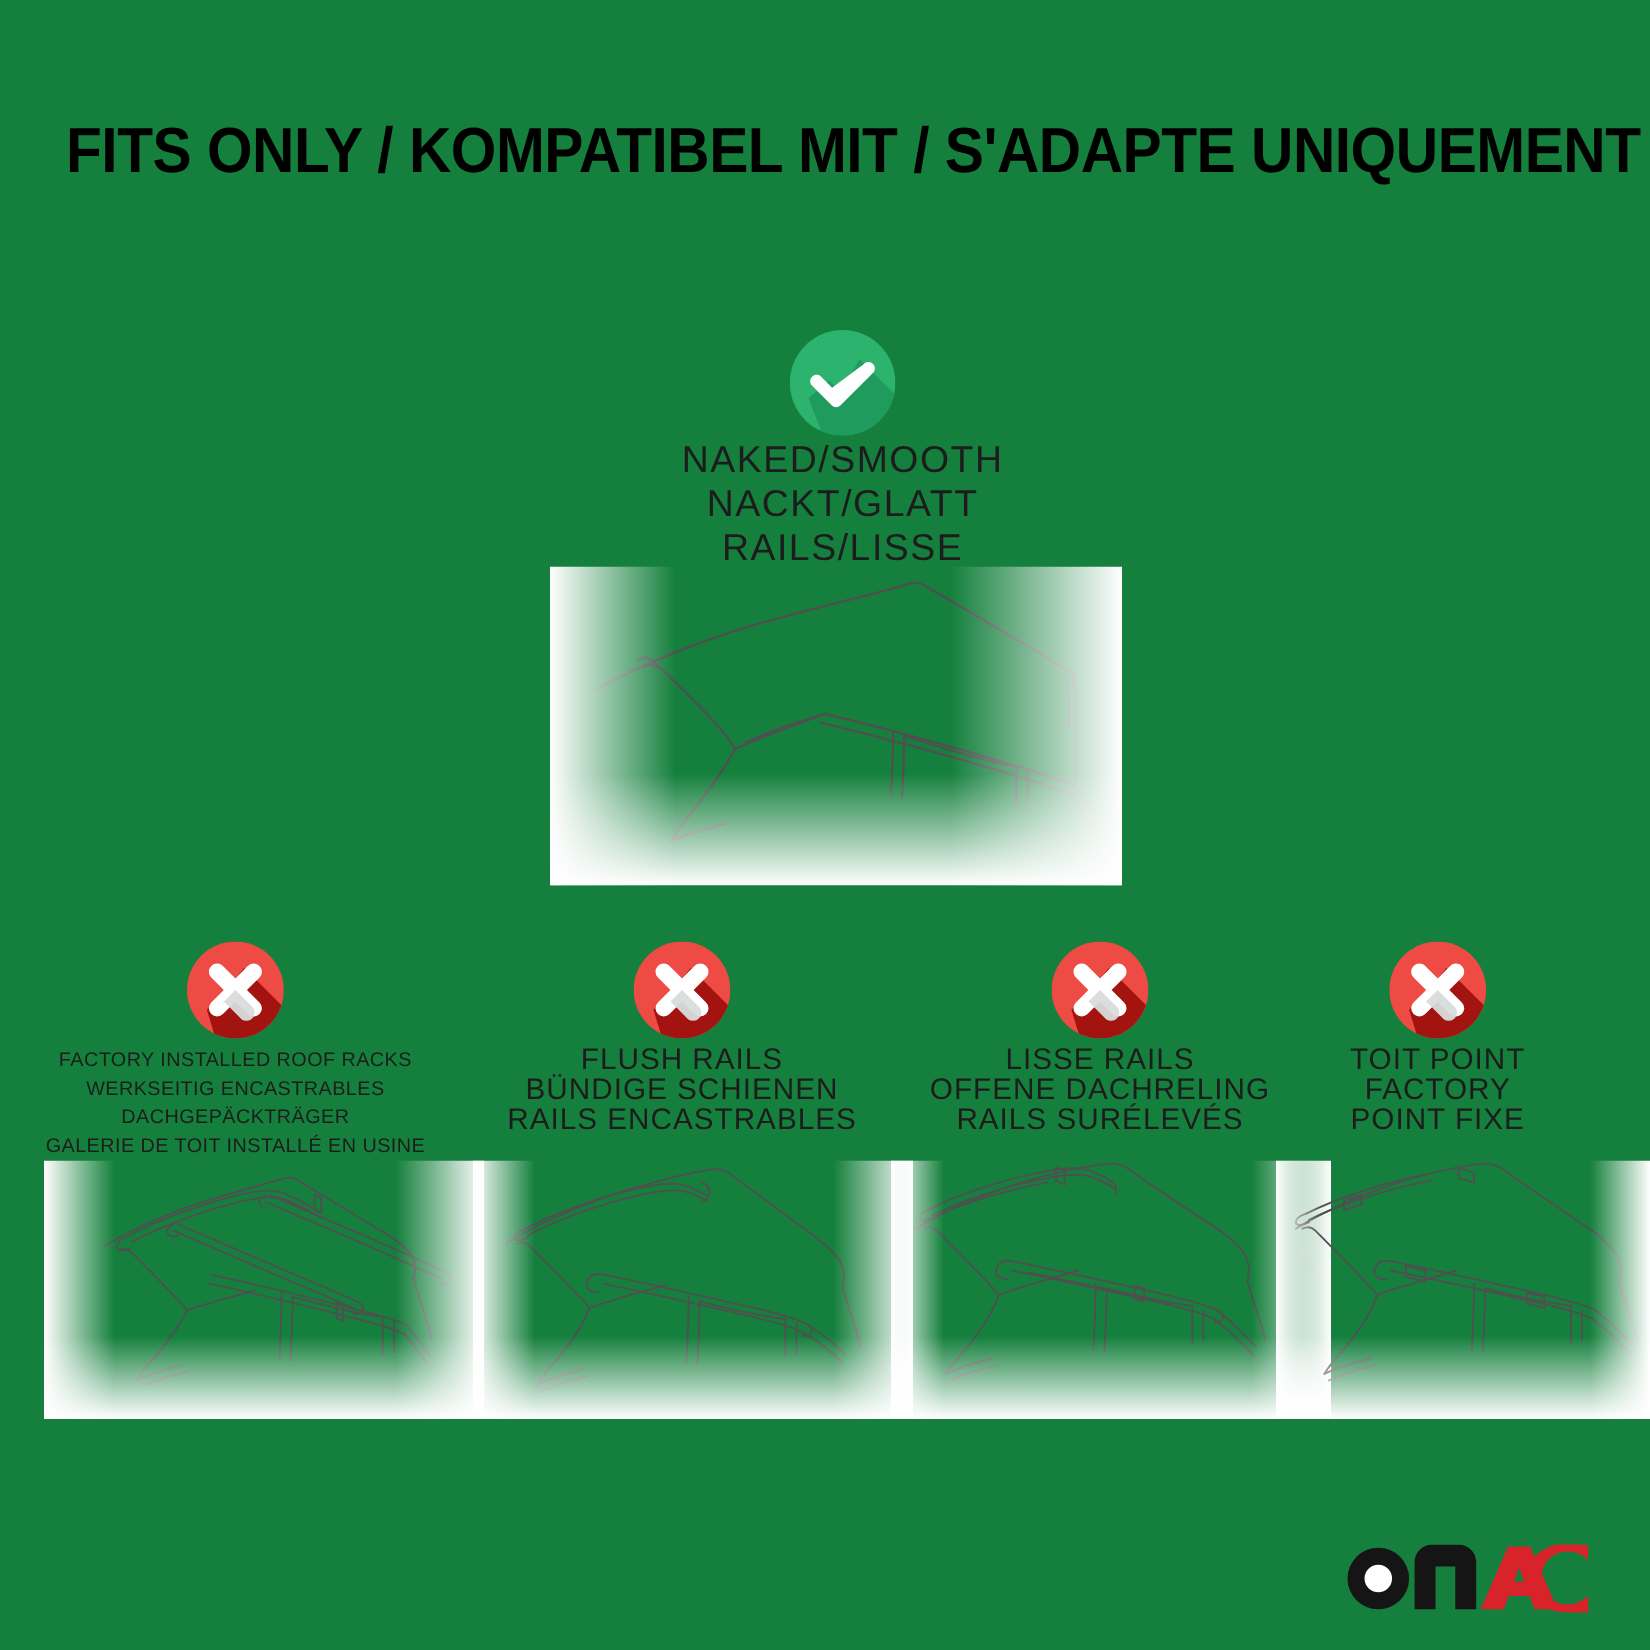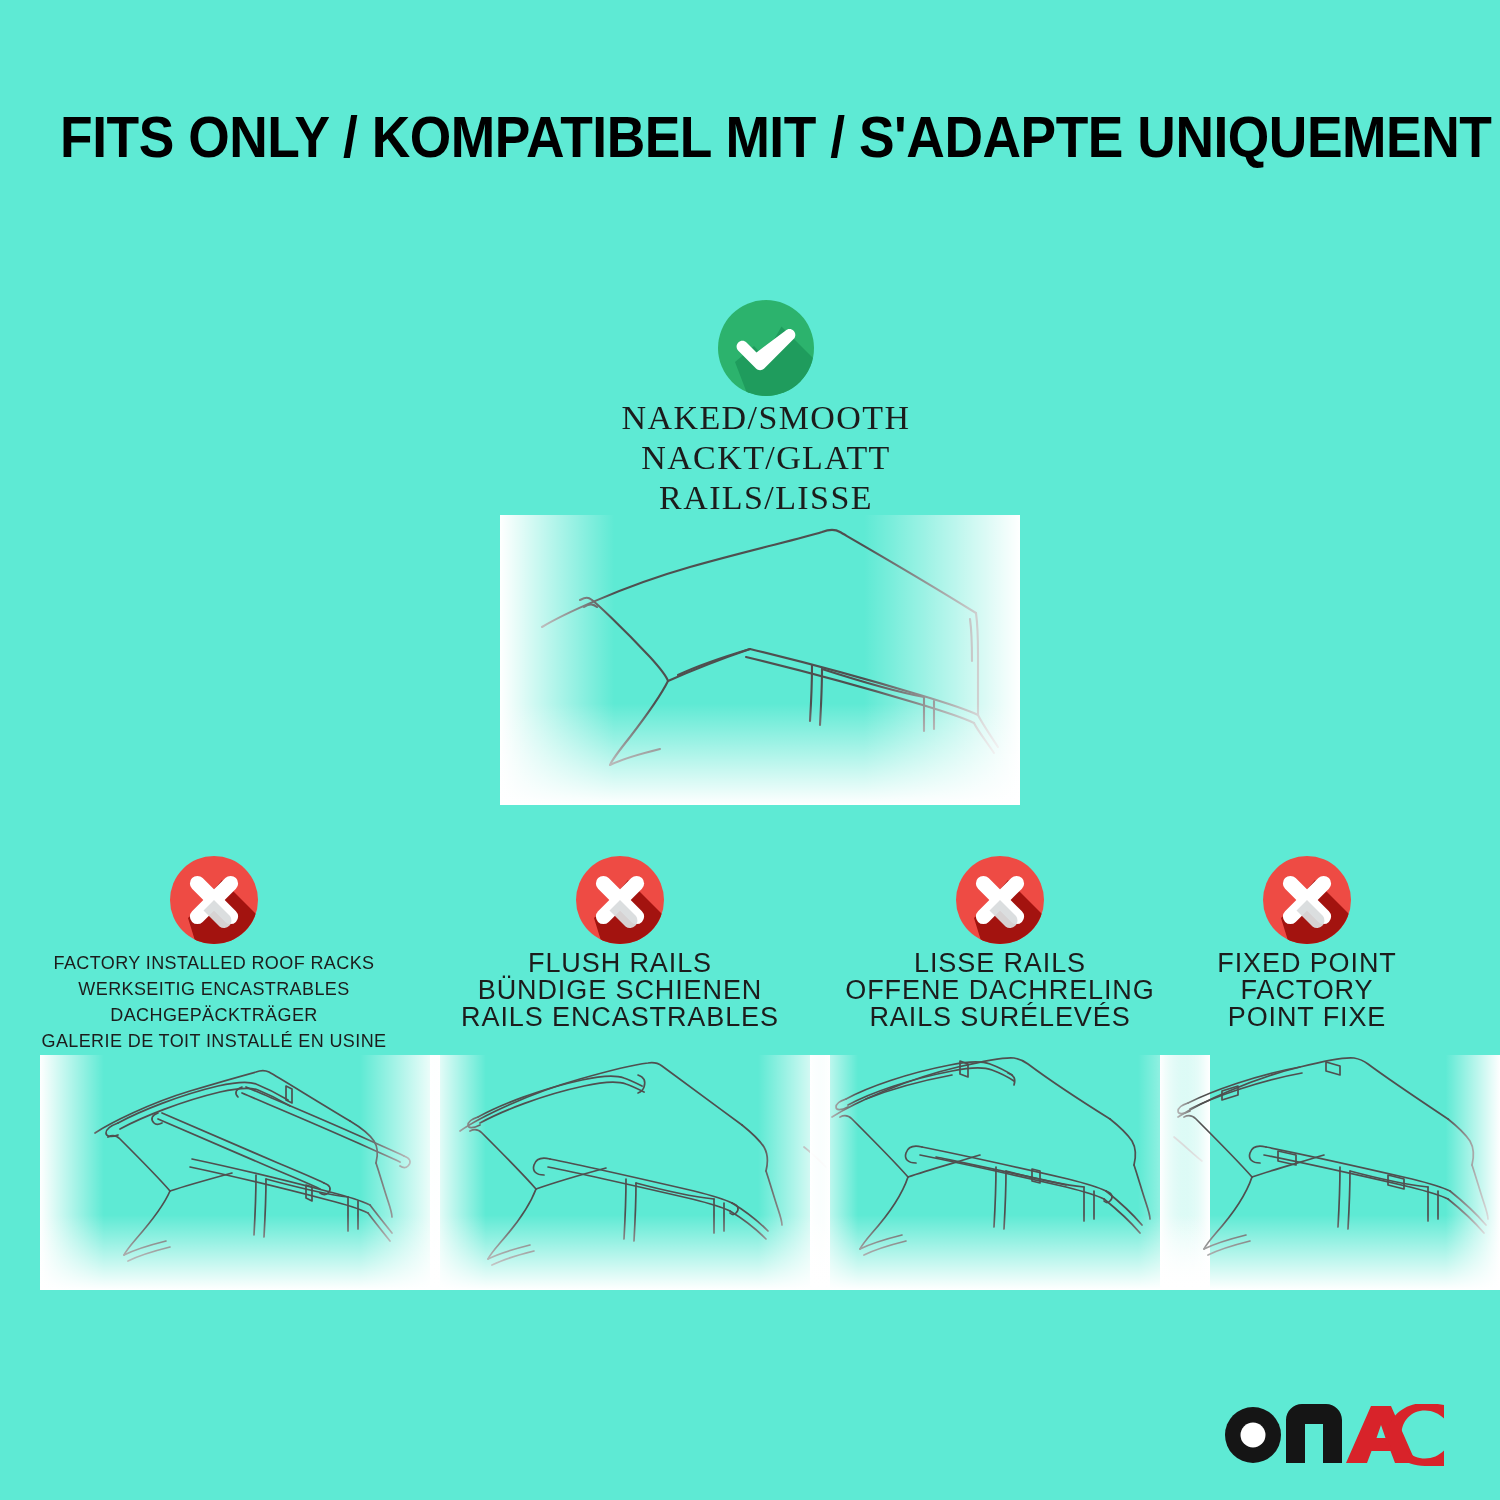--- a/index.html
+++ b/index.html
@@ -4,21 +4,21 @@
 <style>
   html, body {
     margin: 0;
     padding: 0;
     background: #ffffff;
   }
   #page {
     position: relative;
     width: 1500px;
     height: 1500px;
-    background: #5eead4;
+    background: #15803d;
     overflow: hidden;
     font-family: "Liberation Sans", sans-serif;
   }
 
   
   #title {
     position: absolute;
     left: 0;
     top: 104px;
     width: 1500px;
@@ -97,21 +97,21 @@
     <svg width="96" height="96" viewBox="0 0 96 96">
 
       <path d="M63.5 26.5 L96 59 L96 96 L30 96 L17 62 L36 46 L46 57 Z" fill="#1f9c5d"></path>
 
       <path d="M38.5 52.5 L28.5 42.5 C26.2 40.2 22.6 40.2 20.3 42.5 C18.0 44.8 18.0 48.4 20.3 50.7
                L38.0 68.4 C40.3 70.7 43.9 70.7 46.2 68.4 L75.6 39.0 C77.9 36.7 77.9 33.1 75.6 30.8
                C73.3 28.5 69.7 28.5 67.4 30.8 Z" fill="#ffffff"></path>
     </svg>
   </div>
 
-  <div class="label" id="ok-label" style="left:516px; top:398px; width:500px;font-family:Liberation Serif, serif;">
+  <div class="label" id="ok-label" style="left:516px; top:398px; width:500px;">
     <span class="line">NAKED/SMOOTH</span>
     <span class="line">NACKT/GLATT</span>
     <span class="line">RAILS/LISSE</span>
   </div>
 
   <div class="drawing" style="left:500px; top:515px;">
     <svg width="520" height="290" viewBox="0 0 520 290">
       <defs>
         <linearGradient id="fadeL" x1="0" y1="0" x2="1" y2="0">
           <stop offset="0%" stop-color="#ffffff" stop-opacity="1"></stop>
@@ -408,21 +408,21 @@
       <path d="M52 24 L88 60 L88 88 L26 88 L18 62 L32 48 Z" fill="#a3130f"></path>
       <g>
         <rect x="36.5" y="13" width="15" height="62" rx="7.5" fill="#ffffff" transform="rotate(45 44 44)"></rect>
         <rect x="36.5" y="13" width="15" height="62" rx="7.5" fill="#ffffff" transform="rotate(-45 44 44)"></rect>
         <path d="M44 44 L60 60 A7.5 7.5 0 0 1 49.5 70.5 L33.5 54.5 Z" fill="#d9dcdd" opacity="0.95"></path>
       </g>
     </svg>
   </div>
 
   <div class="label no-label" style="left:1117px; top:950px; width:380px;">
-    <span class="line">FIXED POINT</span>
+    <span class="line">TOIT POINT</span>
     <span class="line">FACTORY</span>
     <span class="line">POINT FIXE</span>
   </div>
 
   <div class="drawing" style="left:1160px; top:1055px;">
     <svg width="340" height="235" viewBox="0 0 340 235">
       <defs>
         <linearGradient id="fL4" x1="0" y1="0" x2="1" y2="0">
           <stop offset="0%" stop-color="#ffffff" stop-opacity="1"></stop>
           <stop offset="12%" stop-color="#ffffff" stop-opacity="0"></stop>

